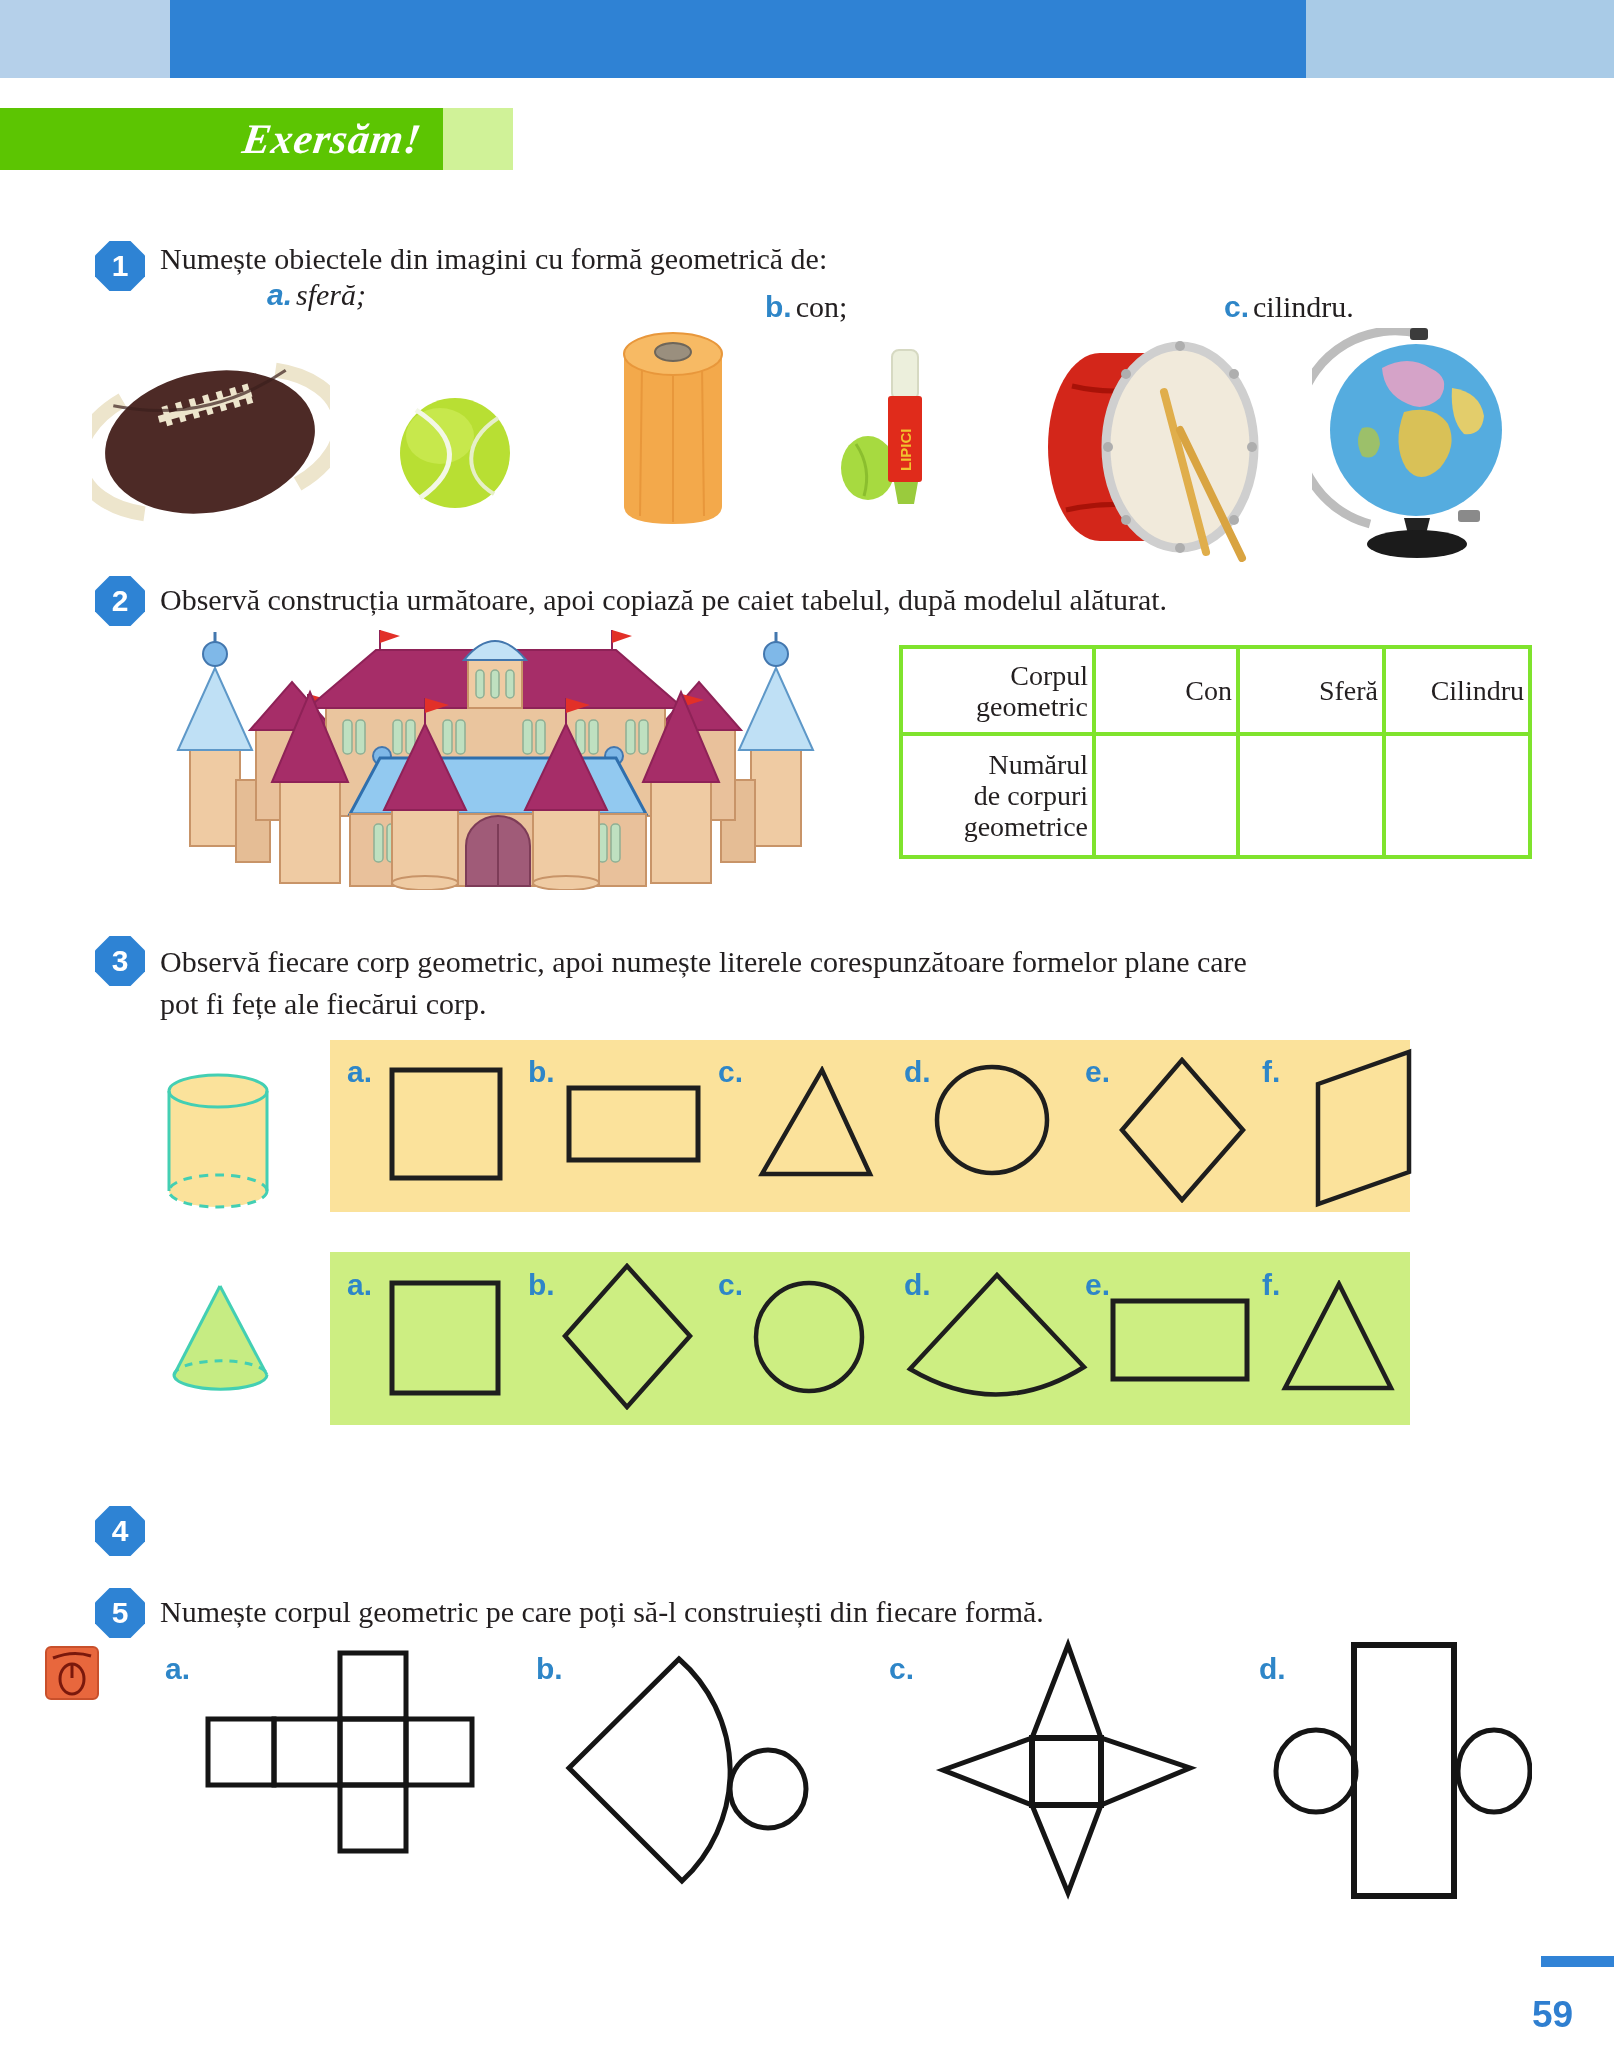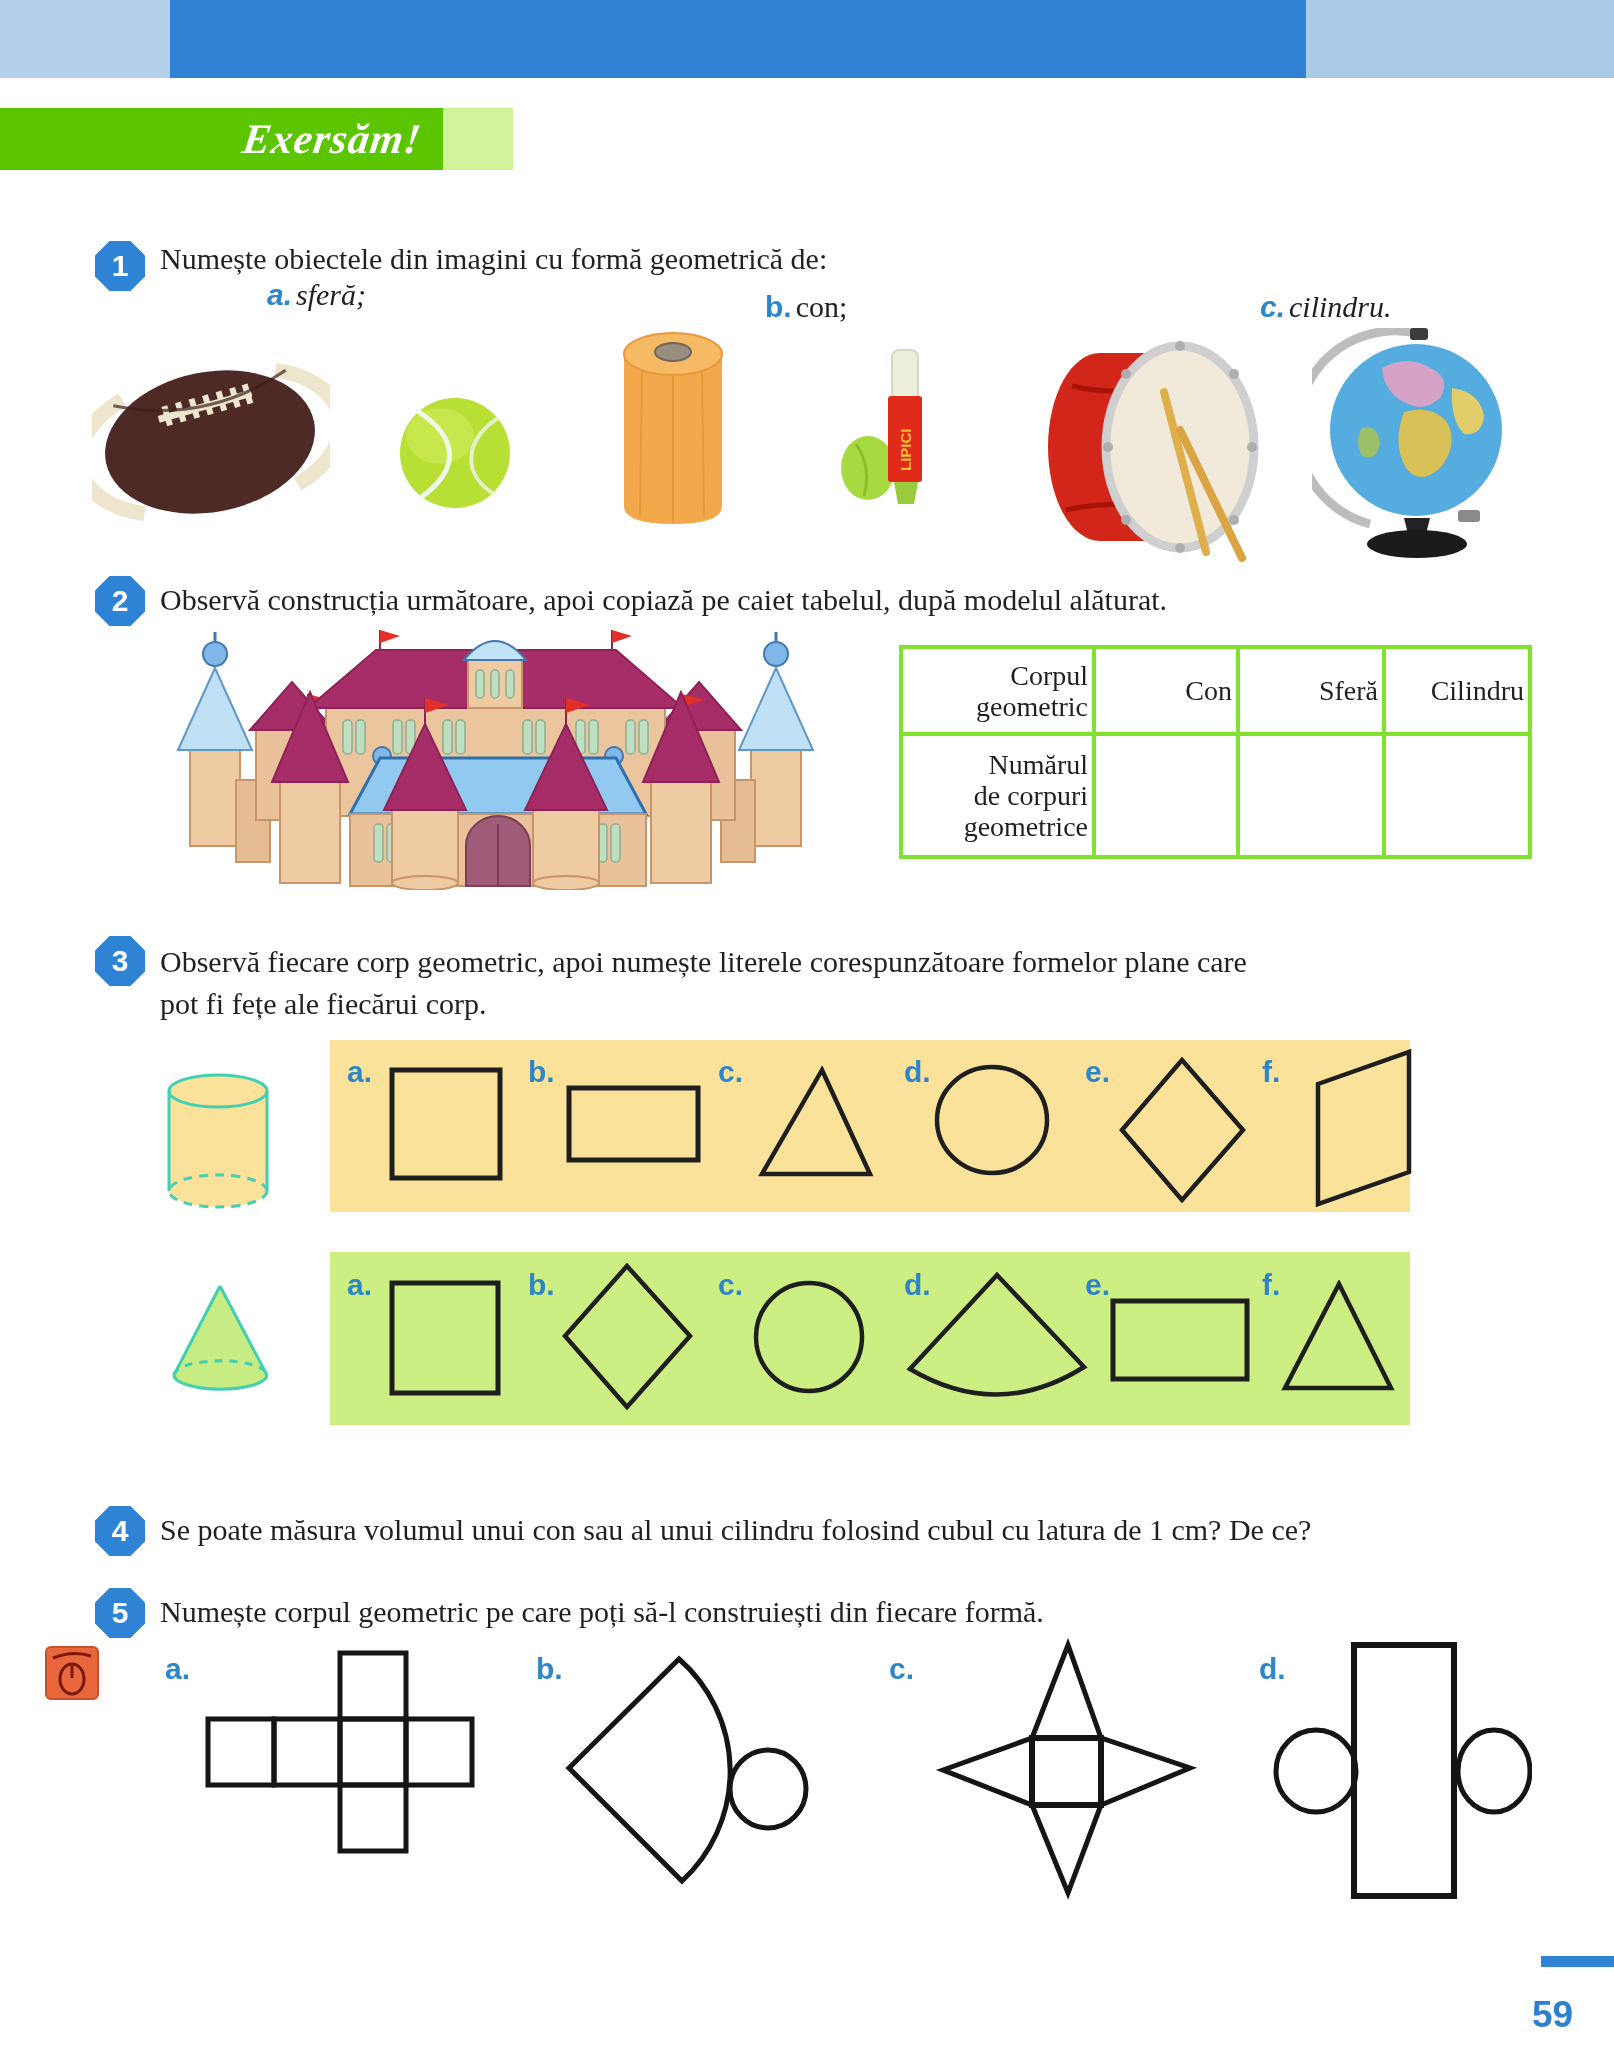--- a/index.html
+++ b/index.html
@@ -63,21 +63,21 @@
   <div class="abs ex-text" style="left:160px;top:240px;">Numește obiectele din imagini cu formă geometrică de:</div>
 
   <div class="abs" style="left:267px;top:278px;font-style:italic;">
     <span class="blue-letter">a.</span>
     <span class="opt-text">sferă;</span>
   </div>
   <div class="abs" style="left:765px;top:290px;">
     <span class="blue-letter">b.</span>
     <span class="opt-text">con;</span>
   </div>
-  <div class="abs" style="left:1260px;top:290px;font-style:italic;">
+  <div class="abs" style="left:1224px;top:290px;">
     <span class="blue-letter">c.</span>
     <span class="opt-text">cilindru.</span>
   </div>
 
   <svg class="abs" style="left:92px;top:358px;" width="238" height="165" viewBox="0 0 238 165">
     <g transform="rotate(-11 118 84)">
       <ellipse cx="118" cy="84" rx="106" ry="70" fill="#4D2A26"></ellipse>
       <path d="M40,26 A104,66 0 0 0 40,142" stroke="#EDE5CC" stroke-width="15" fill="none"></path>
       <path d="M196,26 A104,66 0 0 1 196,142" stroke="#EDE5CC" stroke-width="15" fill="none"></path>
       <line x1="72" y1="52" x2="168" y2="44" stroke="#EDE5CC" stroke-width="7"></line>
@@ -347,21 +347,20 @@
   <svg class="abs" style="left:1110px;top:1298px;" width="140" height="84" viewBox="0 0 140 84">
     <rect x="3" y="3" width="134" height="78" fill="none" stroke="#1E1E1E" stroke-width="5"></rect>
   </svg>
   <svg class="abs" style="left:1279px;top:1280px;" width="118" height="112" viewBox="0 0 118 112">
     <polygon points="60,4 6,108 112,108" fill="none" stroke="#1E1E1E" stroke-width="4.5"></polygon>
   </svg>
 
   <div class="abs badge" style="left:95px;top:1506px;">
     <span>4</span>
   </div>
-  <div class="abs ex-text" style="left:160px;top:1511px;">Se poate măsura volumul unui con sau al unui cilindru folosind cubul cu latura de 1 cm? De ce?</div>
 
   <div class="abs badge" style="left:95px;top:1588px;">
     <span>5</span>
   </div>
   <div class="abs ex-text" style="left:160px;top:1593px;">Numește corpul geometric pe care poți să-l construiești din fiecare formă.</div>
 
   <svg class="abs" style="left:45px;top:1646px;" width="54" height="54" viewBox="0 0 54 54">
     <rect x="1" y="1" width="52" height="52" rx="5" fill="#E8673D" stroke="#C8502B" stroke-width="2"></rect>
     <ellipse cx="27" cy="33" rx="12" ry="15" fill="none" stroke="#7A180C" stroke-width="3"></ellipse>
     <line x1="27" y1="18" x2="27" y2="32" stroke="#7A180C" stroke-width="3"></line>

